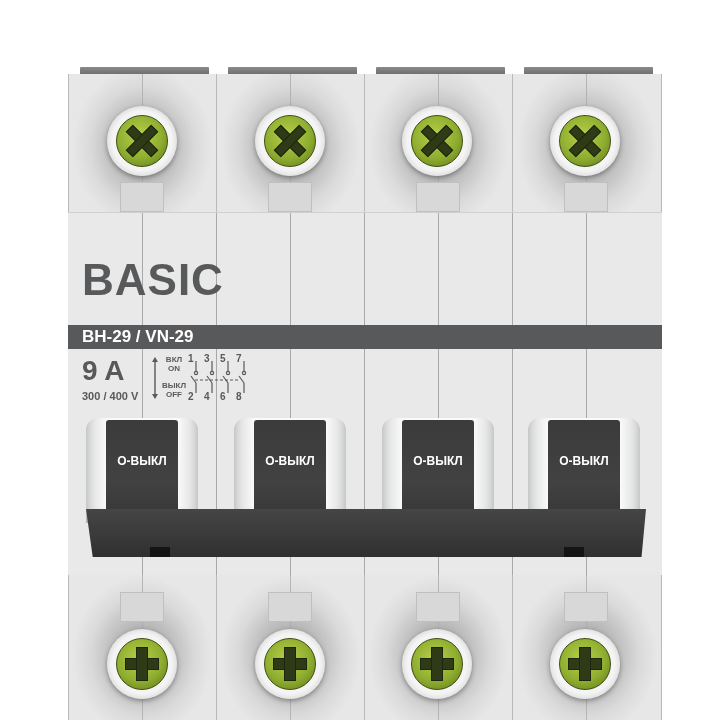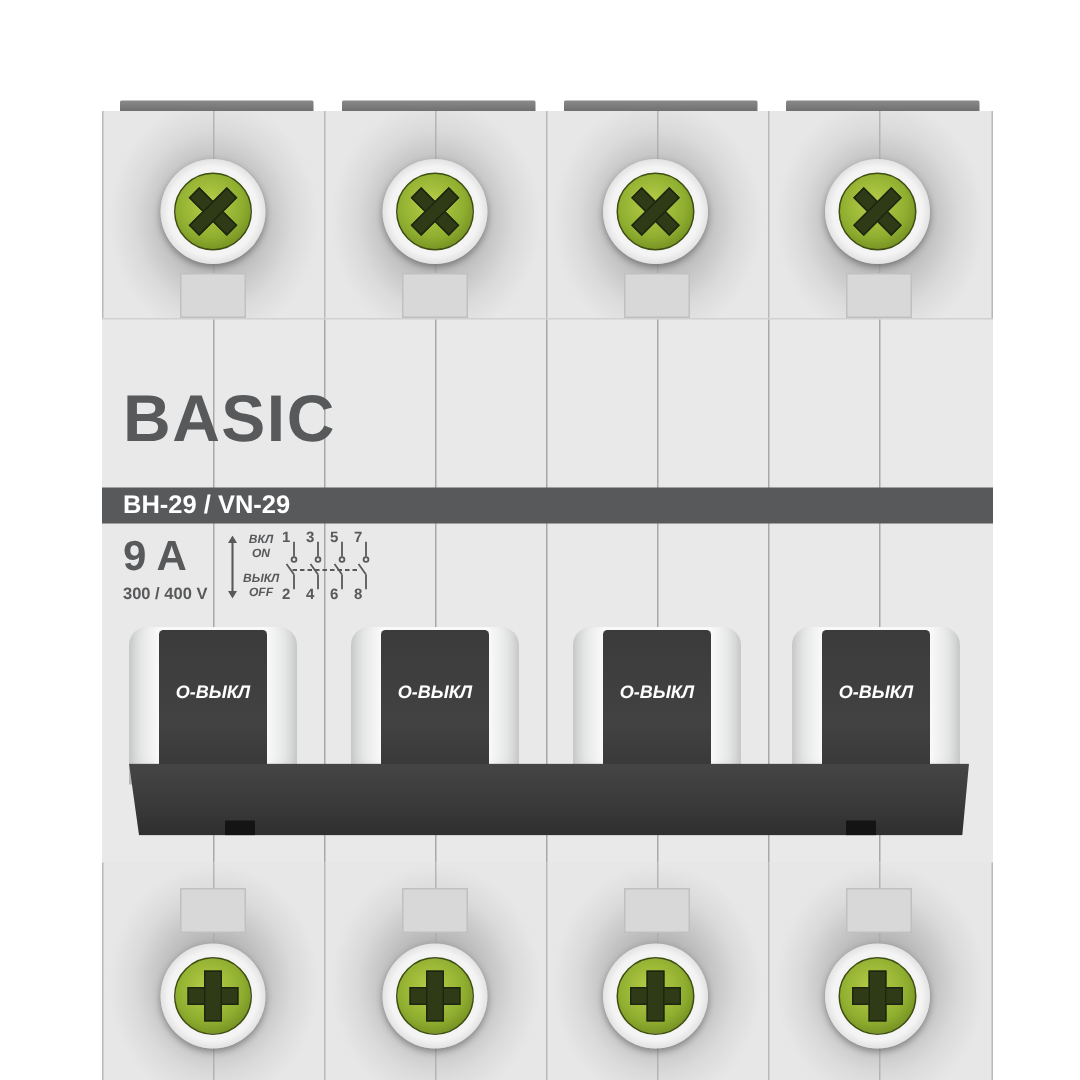--- a/index.html
+++ b/index.html
@@ -57,36 +57,35 @@
   .panel .divider { position: absolute; top: 0; bottom: 0; width: 1px; background: #a7a8a7; }
 
   .brand { position: absolute; left: 14px; top: 42px; font-size: 44px; font-weight: bold; color: #58595b; letter-spacing: 1px; }
   .model-band { position: absolute; left: 0; top: 112px; width: 594px; height: 24px; background: #58595b; }
   .model-text { position: absolute; left: 14px; top: 2px; font-size: 17px; font-weight: bold; color: #ffffff; }
 
   .rating { position: absolute; left: 14px; top: 142px; font-size: 28px; font-weight: bold; color: #58595b; }
   .voltage { position: absolute; left: 14px; top: 177px; font-size: 11px; font-weight: bold; color: #58595b; }
   .onoff { position: absolute; left: 84px; top: 142px; width: 30px; font-size: 8px; font-weight: bold; color: #58595b; line-height: 9px; }
   .onoff .arrow { position: absolute; left: 0; top: 2px; width: 6px; height: 42px; }
-  .onoff .t { position: absolute; left: 10px; text-align: center; width: 24px; font-style: italic; }
+  .onoff .t { position: absolute; left: 10px; text-align: center; width: 24px; }
   .schema { position: absolute; left: 120px; top: 140px; }
   .schema .n { position: absolute; font-size: 10px; font-weight: bold; color: #58595b; }
 
   
   .lever-frame {
     position: absolute; width: 112px; height: 105px;
     background: linear-gradient(90deg, #d9dada 0%, #fafafa 18%, #fafafa 82%, #d9dada 100%);
     border-radius: 12px 12px 0 0;
     box-shadow: inset 0 -8px 10px rgba(0,0,0,.18);
   }
   .lever {
     position: absolute; left: 20px; top: 2px; width: 72px; height: 103px;
     background: linear-gradient(#3b3b3b, #424242 60%, #353535);
     border-radius: 3px 3px 0 0;
-    font-style: italic;
   }
   .lever-label { position: absolute; left: 0; width: 72px; top: 34px; text-align: center; font-size: 12px; font-weight: bold; color: #ffffff; }
 
   .tiebar {
     position: absolute; left: 18px; top: 296px; width: 560px; height: 48px;
     background: linear-gradient(#454545 0%, #3a3a3a 55%, #2f2f2f 100%);
     clip-path: polygon(0 0, 100% 0, 99.2% 100%, 1.2% 100%);
     box-shadow: 0 3px 6px rgba(0,0,0,.35);
   }
   .tie-notch { position: absolute; top: 38px; width: 20px; height: 10px; background: #141414; }

